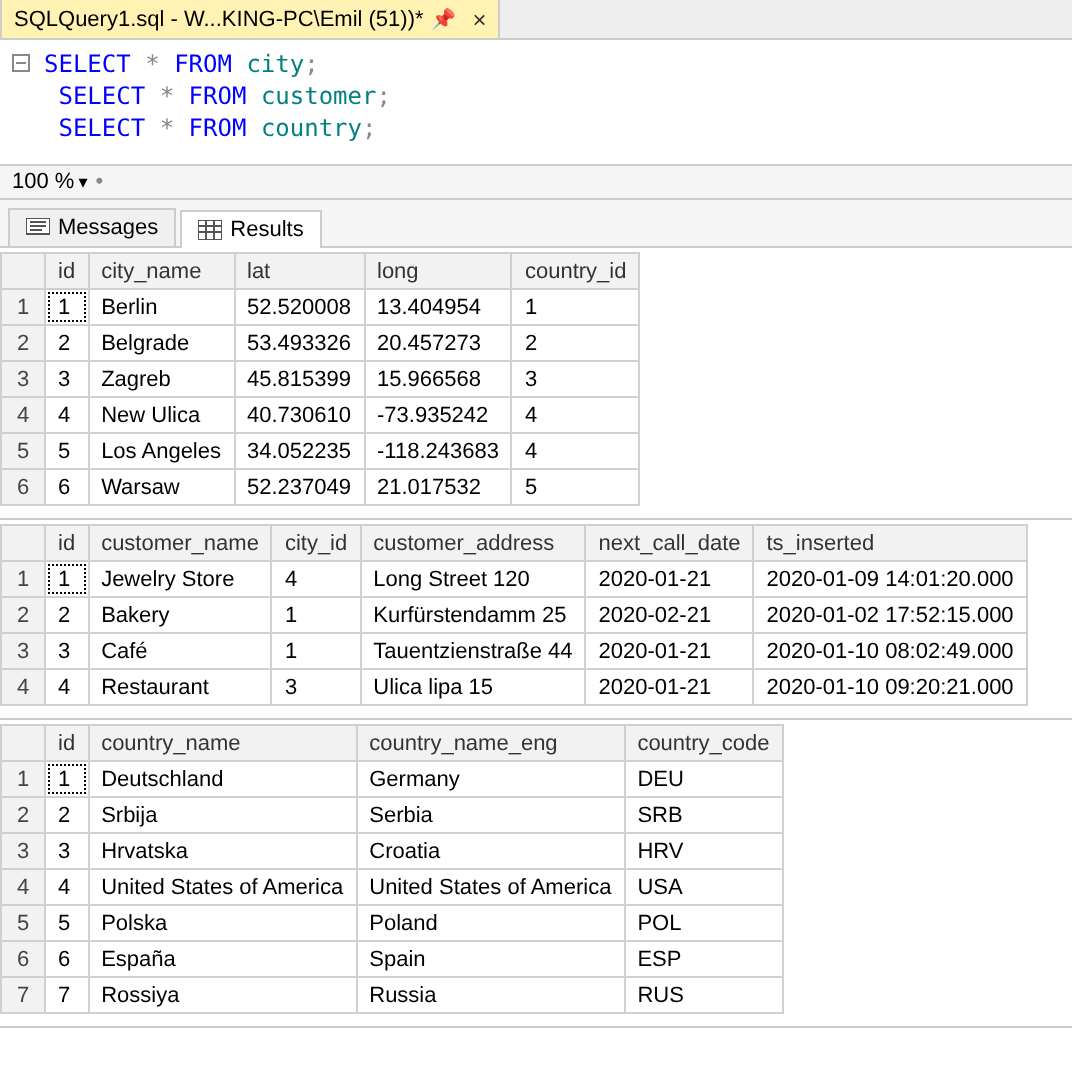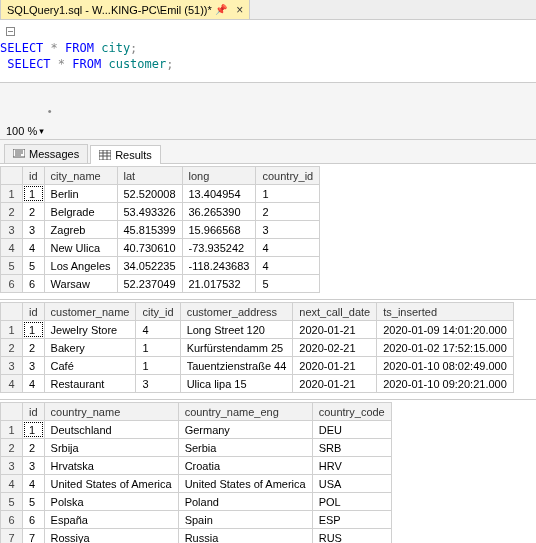--- a/index.html
+++ b/index.html
@@ -3,28 +3,28 @@
 <meta charset="utf-8">
 <style>
 * { box-sizing: border-box; margin: 0; padding: 0; }
 body { font-family: 'Segoe UI', Tahoma, sans-serif; font-size: 11px; background: #fff; width: 536px; height: 543px; overflow: hidden; }
 .tab-strip { background: #eee; height: 20px; display: flex; align-items: flex-end; border-bottom: 1px solid #ccc; }
 .file-tab { background: #fff2b3; padding: 0 6px; height: 20px; display: flex; align-items: center; gap: 4px; border: 1px solid #ccc; border-bottom: none; font-size: 11px; }
 .file-tab .pin { color: #666; font-size: 10px; }
 .file-tab .close { color: #333; font-size: 12px; cursor: pointer; margin-left: 4px; }
 .editor { background: #fff; padding: 4px 0 10px 0; font-family: Consolas, monospace; font-size: 12px; line-height: 16px; border-bottom: 1px solid #ccc; }
 .gutter { display: inline-block; width: 22px; text-align: center; color: #666; vertical-align: top; }
-.code-line { display: flex; flex-direction: column; }
+.code-line { display: flex; }
 .code-text { white-space: pre; }
 .kw { color: #0000ff; }
 .star { color: #888; }
 .ident { color: #008080; }
 .semi { color: #888; }
 .zoom-bar { background: #f5f5f5; padding: 2px 6px; border-bottom: 1px solid #ccc; font-size: 11px; display: flex; align-items: center; gap: 4px; }
-.zoom-sel { display: inline-flex; align-items: center; gap: 2px; margin-top: 40px; }
+.zoom-sel { display: inline-flex; align-items: center; gap: 2px; }
 .result-tabs { background: #f5f5f5; padding: 4px 4px 0 4px; display: flex; gap: 2px; border-bottom: 1px solid #ccc; }
 .rtab { padding: 3px 8px; background: #f0f0f0; border: 1px solid #ccc; border-bottom: none; display: flex; align-items: center; gap: 4px; font-size: 11px; cursor: pointer; }
 .rtab.active { background: #fff; position: relative; top: 1px; }
 .ricon { width: 12px; height: 10px; display: inline-block; }
 .grid-panels { background: #fff; height: calc(543px - 20px - 66px - 22px - 26px); overflow: auto; }
 .grid-wrap { border-bottom: 1px solid #ccc; padding: 2px 0 6px 0; }
 table.grid { border-collapse: collapse; font-size: 11px; table-layout: auto; }
 table.grid th, table.grid td { border: 1px solid #d0d0d0; padding: 2px 6px; text-align: left; background: #fff; white-space: nowrap; height: 18px; }
 table.grid th { background: #f2f2f2; font-weight: normal; color: #333; }
 table.grid th.rownum, table.grid td.rownum { background: #f2f2f2; color: #444; text-align: center; width: 22px; min-width: 22px; }
@@ -48,20 +48,24 @@
 
 <div class="editor">
   <div class="code-line">
     <span class="gutter"><span class="box-minus"></span></span>
     <span class="code-text"><span class="kw">SELECT</span> <span class="star">*</span> <span class="kw">FROM</span> <span class="ident">city</span><span class="semi">;</span></span>
   </div>
   <div class="code-line">
     <span class="gutter"></span>
     <span class="code-text"> <span class="kw">SELECT</span> <span class="star">*</span> <span class="kw">FROM</span> <span class="ident">customer</span><span class="semi">;</span></span>
   </div>
+  <div class="code-line">
+    <span class="gutter"></span>
+    <span class="code-text"> <span class="kw">SELECT</span> <span class="star">*</span> <span class="kw">FROM</span> <span class="ident">country</span><span class="semi">;</span></span>
+  </div>
 </div>
 
 <div class="zoom-bar">
   <span class="zoom-sel">
     <span>100 %</span>
     <span class="chev">▾</span>
   </span>
   <span style="color:#888">•</span>
 </div>
 
@@ -105,21 +109,21 @@
             <td class="">Berlin</td>
             <td class="">52.520008</td>
             <td class="">13.404954</td>
             <td class="">1</td>
           </tr>
           <tr>
             <td class="rownum">2</td>
             <td class="">2</td>
             <td class="">Belgrade</td>
             <td class="">53.493326</td>
-            <td class="">36.265390</td>
+            <td class="">20.457273</td>
             <td class="">2</td>
           </tr>
           <tr>
             <td class="rownum">3</td>
             <td class="">3</td>
             <td class="">Zagreb</td>
             <td class="">45.815399</td>
             <td class="">15.966568</td>
             <td class="">3</td>
           </tr>

